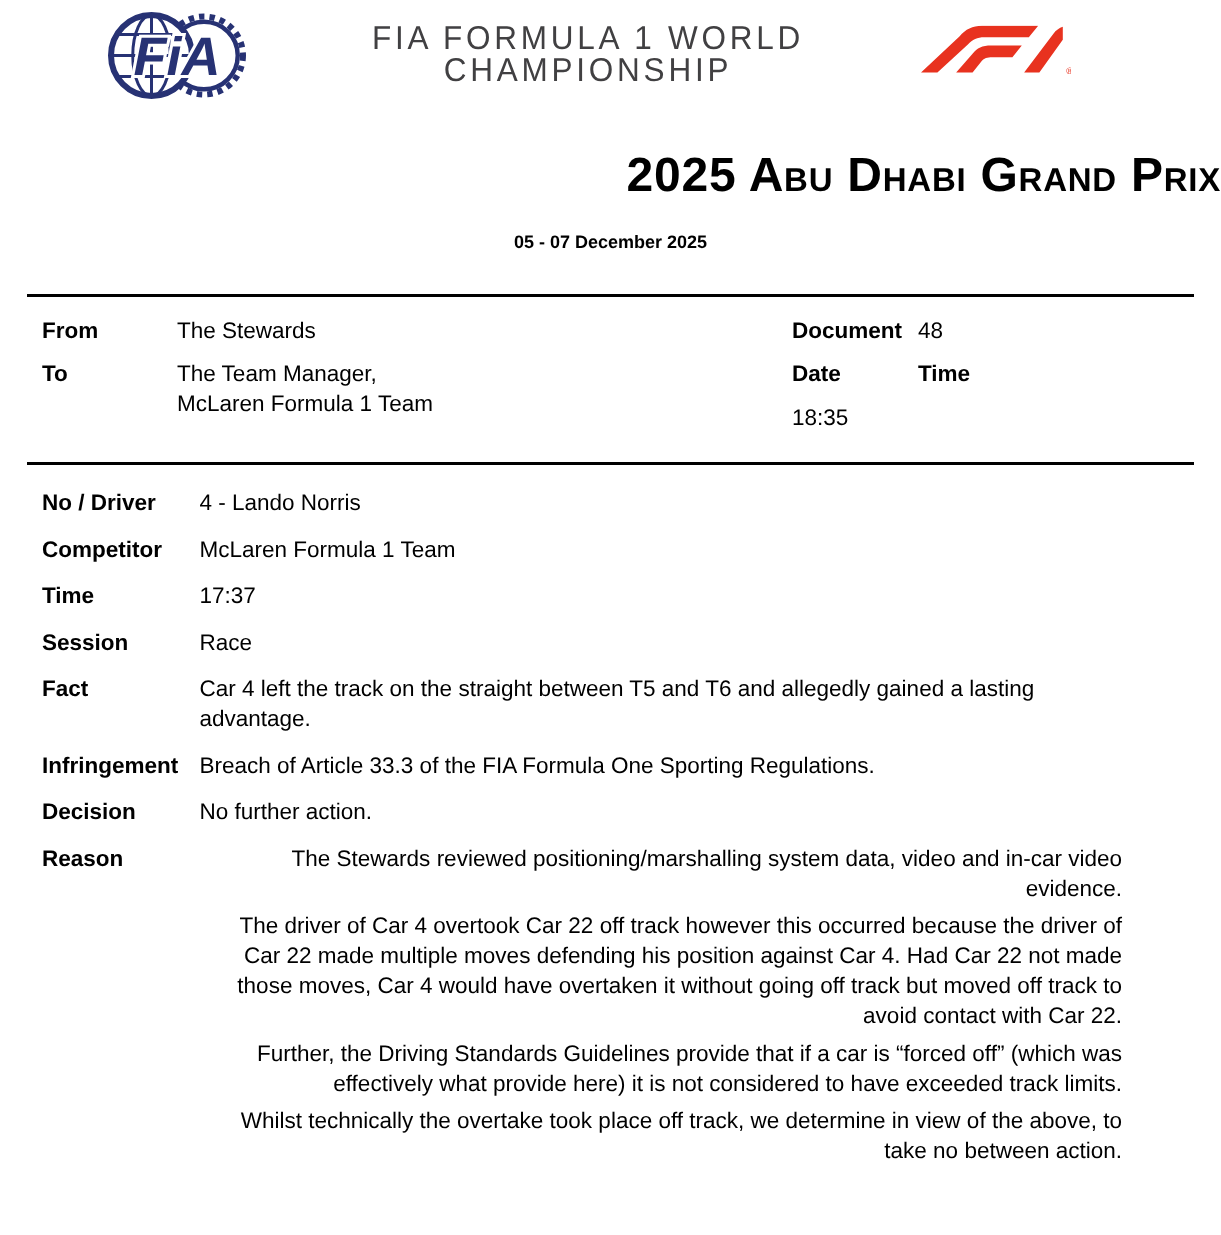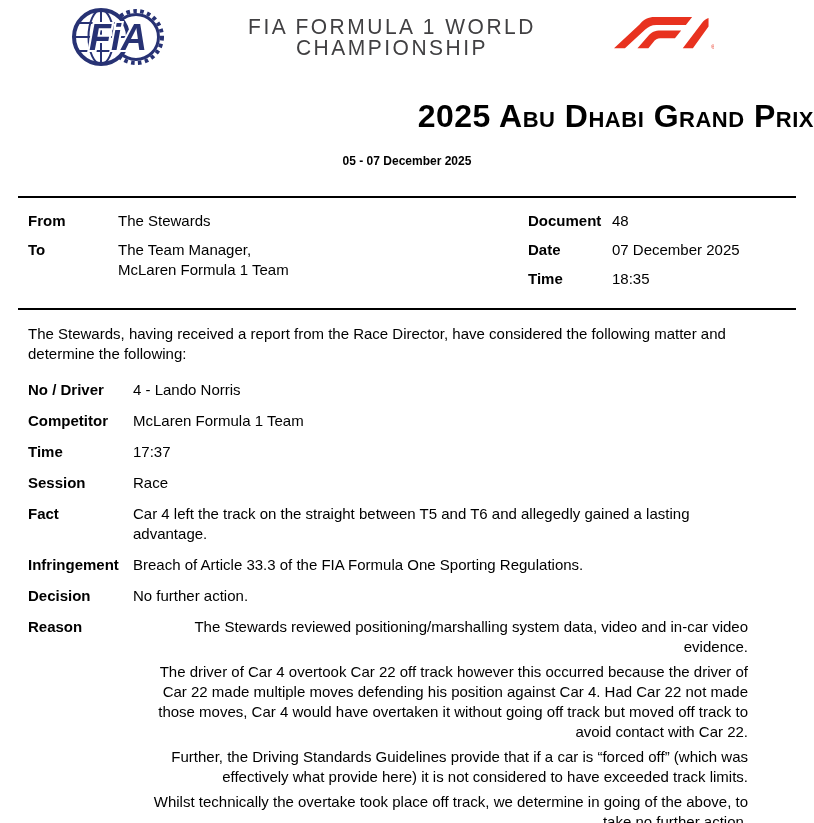--- a/index.html
+++ b/index.html
@@ -146,29 +146,27 @@
       <div class="meta-label">To</div>
       <div>
         <div>The Team Manager,</div>
         <div>McLaren Formula 1 Team</div>
       </div>
     </div>
     <div class="meta-right">
       <div class="meta-label">Document</div>
       <div>48</div>
       <div class="meta-label">Date</div>
-      <div>07 December 2025</div>
       <div class="meta-label">Time</div>
       <div>18:35</div>
     </div>
   </div>
 
   <hr class="rule rule-2">
 
-  <p class="intro">The Stewards, having received a report from the Race Director, have considered the following matter and determine the following:</p>
 
   <div class="details">
 
     <div class="detail-row">
       <div class="detail-label">No / Driver</div>
       <div class="detail-value">4 - Lando Norris</div>
     </div>
 
     <div class="detail-row">
       <div class="detail-label">Competitor</div>
@@ -199,18 +197,18 @@
       <div class="detail-label">Decision</div>
       <div class="detail-value">No further action.</div>
     </div>
 
     <div class="detail-row">
       <div class="detail-label">Reason</div>
       <div class="detail-value">
         <p>The Stewards reviewed positioning/marshalling system data, video and in-car video evidence.</p>
         <p>The driver of Car 4 overtook Car 22 off track however this occurred because the driver of Car 22 made multiple moves defending his position against Car 4.  Had Car 22 not made those moves, Car 4 would have overtaken it without going off track but moved off track to avoid contact with Car 22.</p>
         <p>Further, the Driving Standards Guidelines provide that if a car is “forced off” (which was effectively what provide here) it is not considered to have exceeded track limits.</p>
-        <p>Whilst technically the overtake took place off track, we determine in going of the above, to take no further action.</p>
+        <p>Whilst technically the overtake took place off track, we determine in view of the above, to take no between action.</p>
       </div>
     </div>
 
   </div>
 </div>
 
 </body></html>

